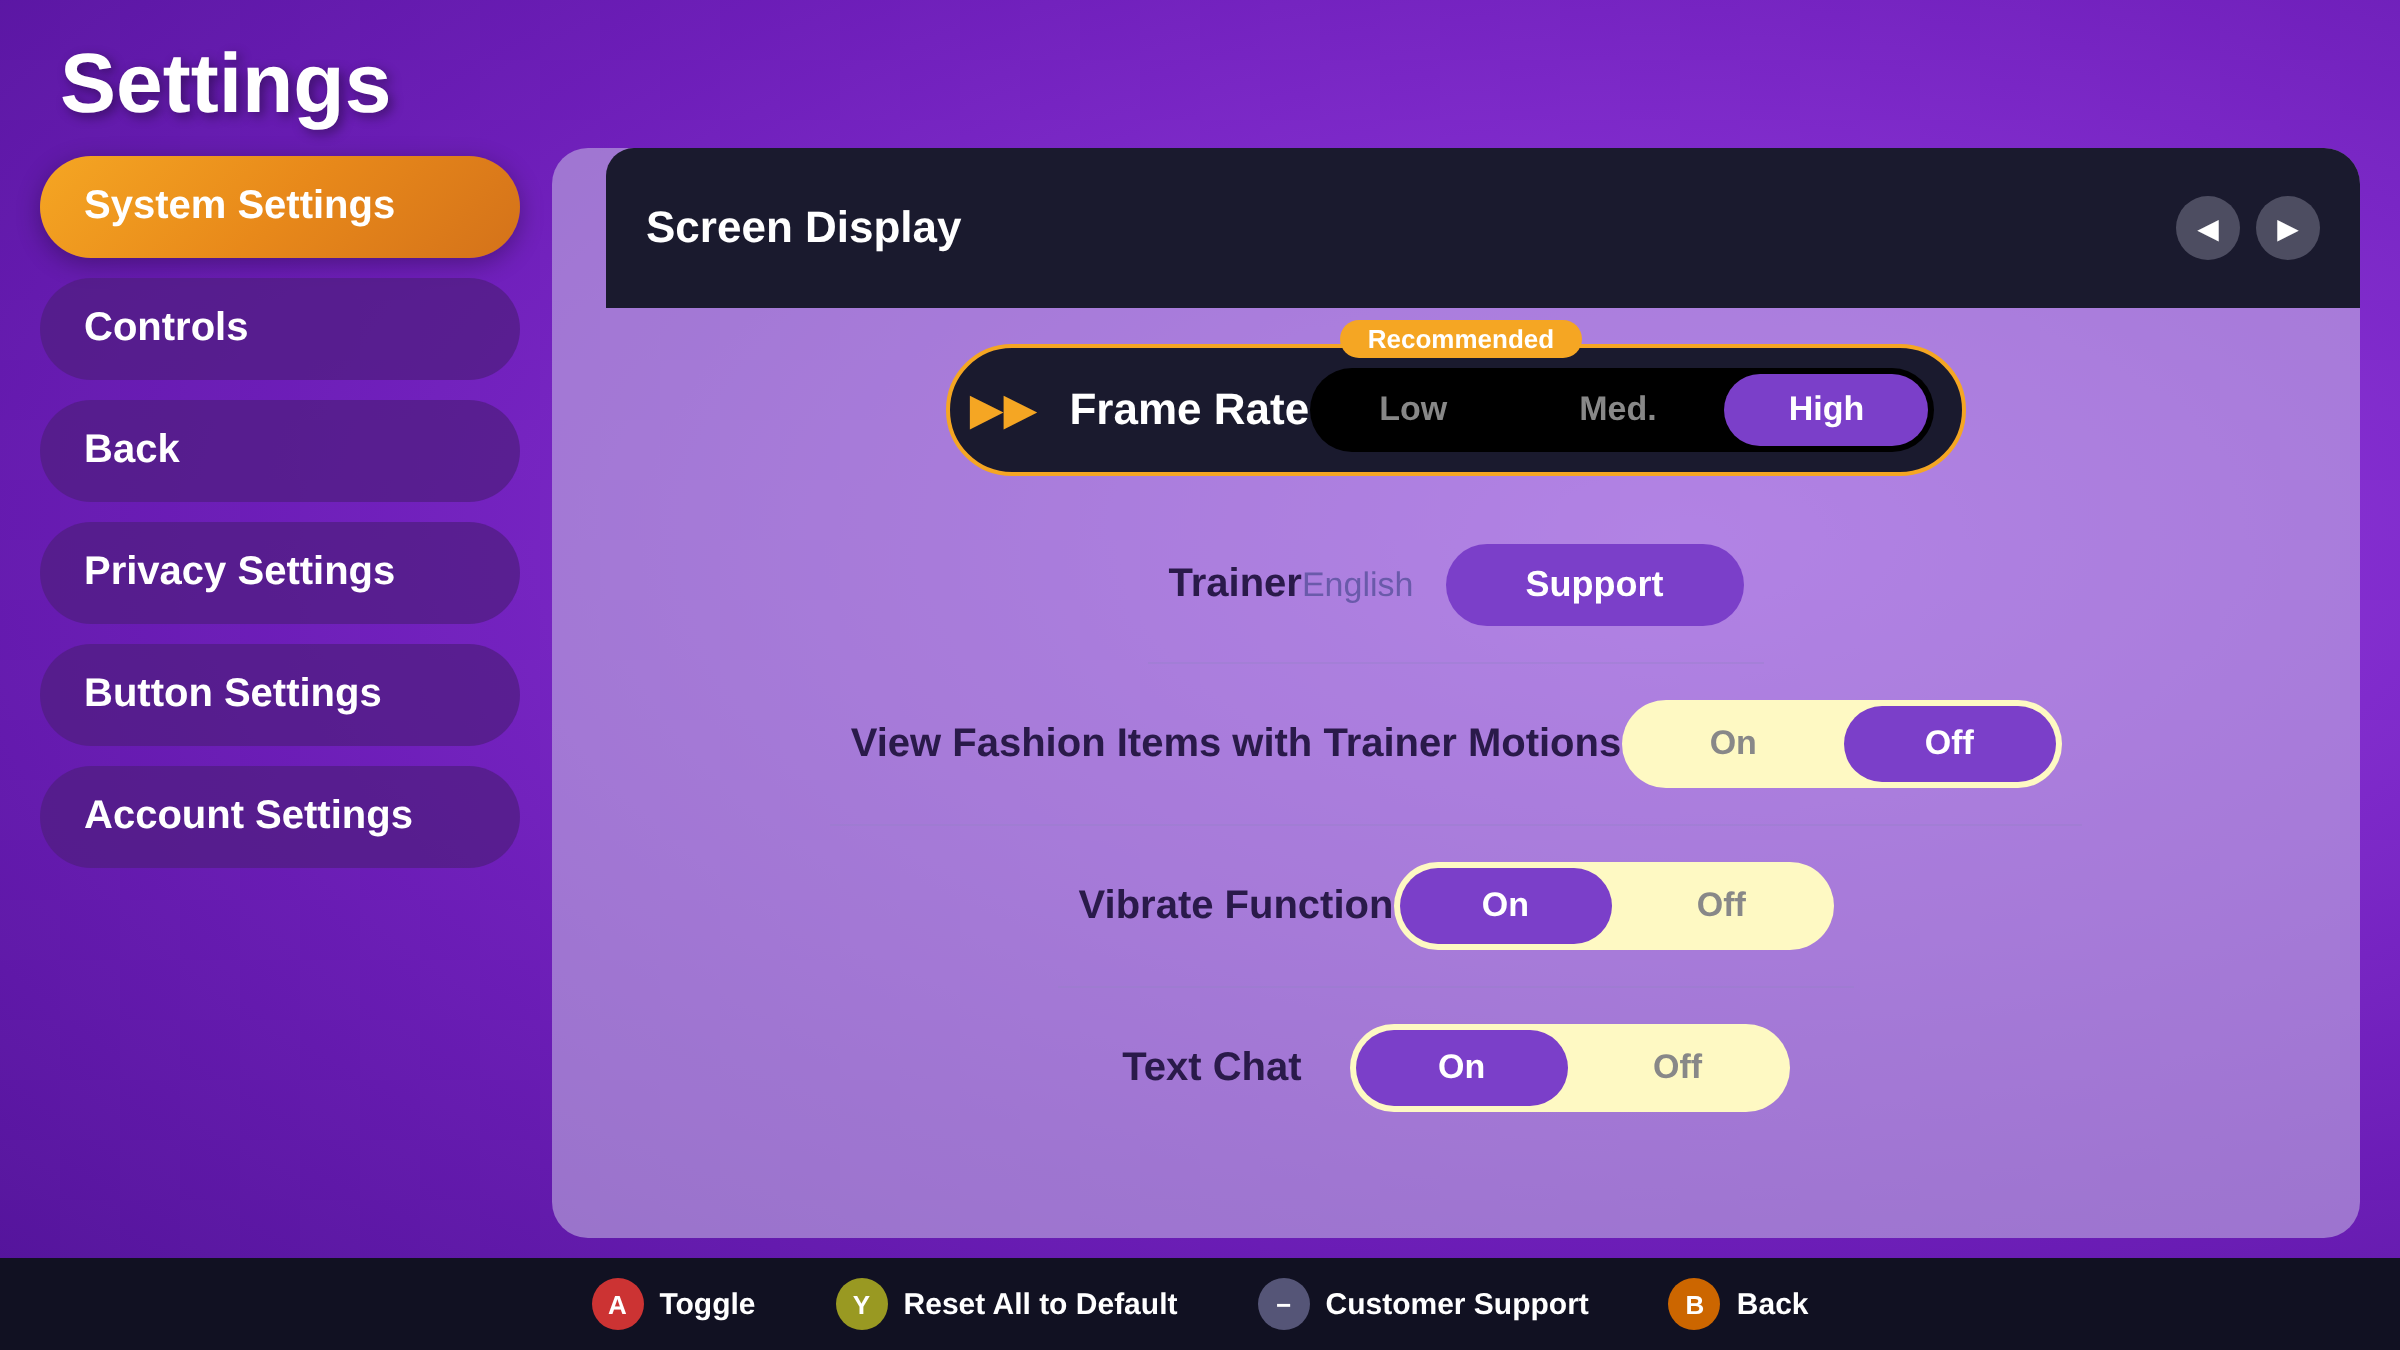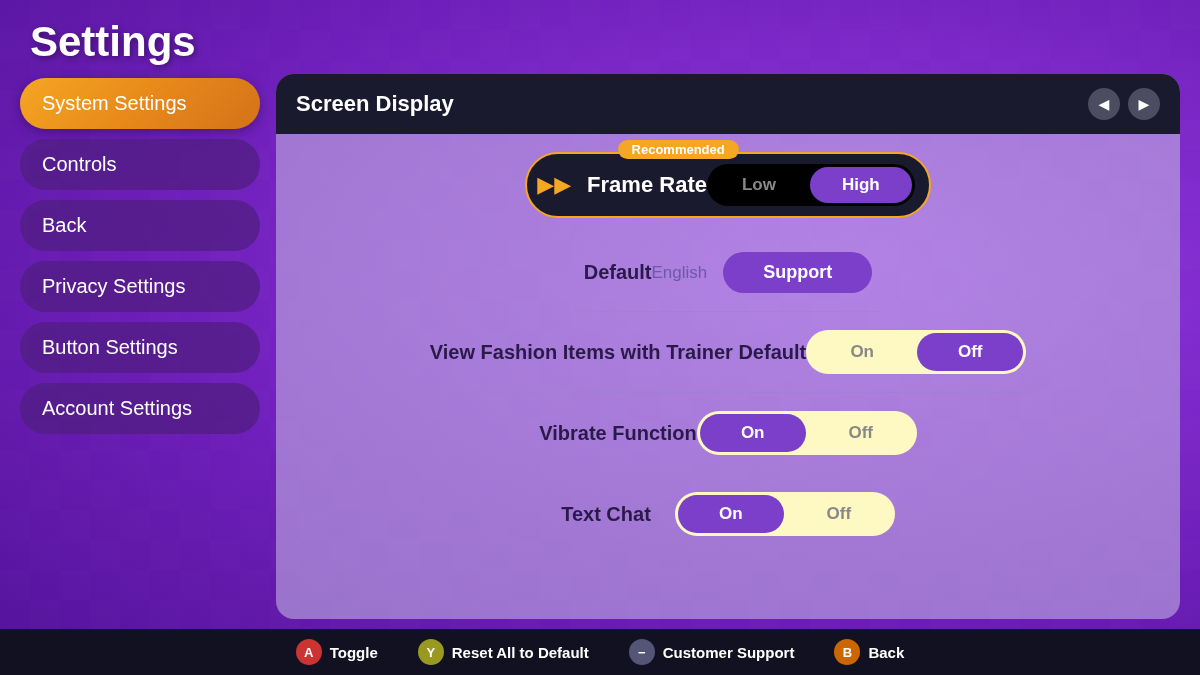--- a/index.html
+++ b/index.html
@@ -66,21 +66,21 @@
       gap: 10px;
       padding-top: 4px;
     }
 
     .sidebar-item {
       background: rgba(80, 30, 130, 0.75);
       border-radius: 40px;
       padding: 14px 22px;
       color: white;
       font-size: 20px;
-      font-weight: normal;
+      font-weight: bold;
       cursor: pointer;
       text-align: left;
       border: none;
       width: 100%;
     }
 
     .sidebar-item.active {
       background: linear-gradient(135deg, #f5a623 0%, #e8891a 50%, #d4721a 100%);
       color: white;
       box-shadow: 0 3px 12px rgba(0,0,0,0.3);
@@ -92,25 +92,26 @@
       background: rgba(200, 190, 230, 0.55);
       border-radius: 18px;
       overflow: hidden;
       display: flex;
       flex-direction: column;
     }
 
     
     .panel-header {
       background: #1a1a2e;
-      padding: 14px 20px;
+      padding: 24px 20px;
       display: flex;
       align-items: center;
       justify-content: space-between;
       border-radius: 14px 14px 0 0;
+      margin-left: 27px;
     }
 
     .panel-header-title {
       color: white;
       font-size: 22px;
       font-weight: bold;
     }
 
     .panel-header-icons {
       display: flex;
@@ -336,32 +337,33 @@
       </div>
 
       <div class="settings-content">
 
         <div class="frame-rate-row">
           <div class="recommended-badge">Recommended</div>
           <span class="arrow-icon">▶▶</span>
           <span class="frame-rate-label">Frame Rate</span>
           <div class="toggle-group">
             <button class="toggle-btn">Low</button>
+            <button class="toggle-btn">Med.</button>
             <button class="toggle-btn selected">High</button>
           </div>
         </div>
 
         <div class="setting-row">
-          <span class="setting-label">Default</span>
+          <span class="setting-label">Trainer</span>
           <span class="setting-value-text">English</span>
           <button class="change-btn">Support</button>
         </div>
 
         <div class="setting-row">
-          <span class="setting-label">View Fashion Items with Trainer Default</span>
+          <span class="setting-label">View Fashion Items with Trainer Motions</span>
           <div class="on-off-group">
             <button class="on-off-btn">On</button>
             <button class="on-off-btn selected">Off</button>
           </div>
         </div>
 
         <div class="setting-row">
           <span class="setting-label">Vibrate Function</span>
           <div class="on-off-group">
             <button class="on-off-btn selected">On</button>

